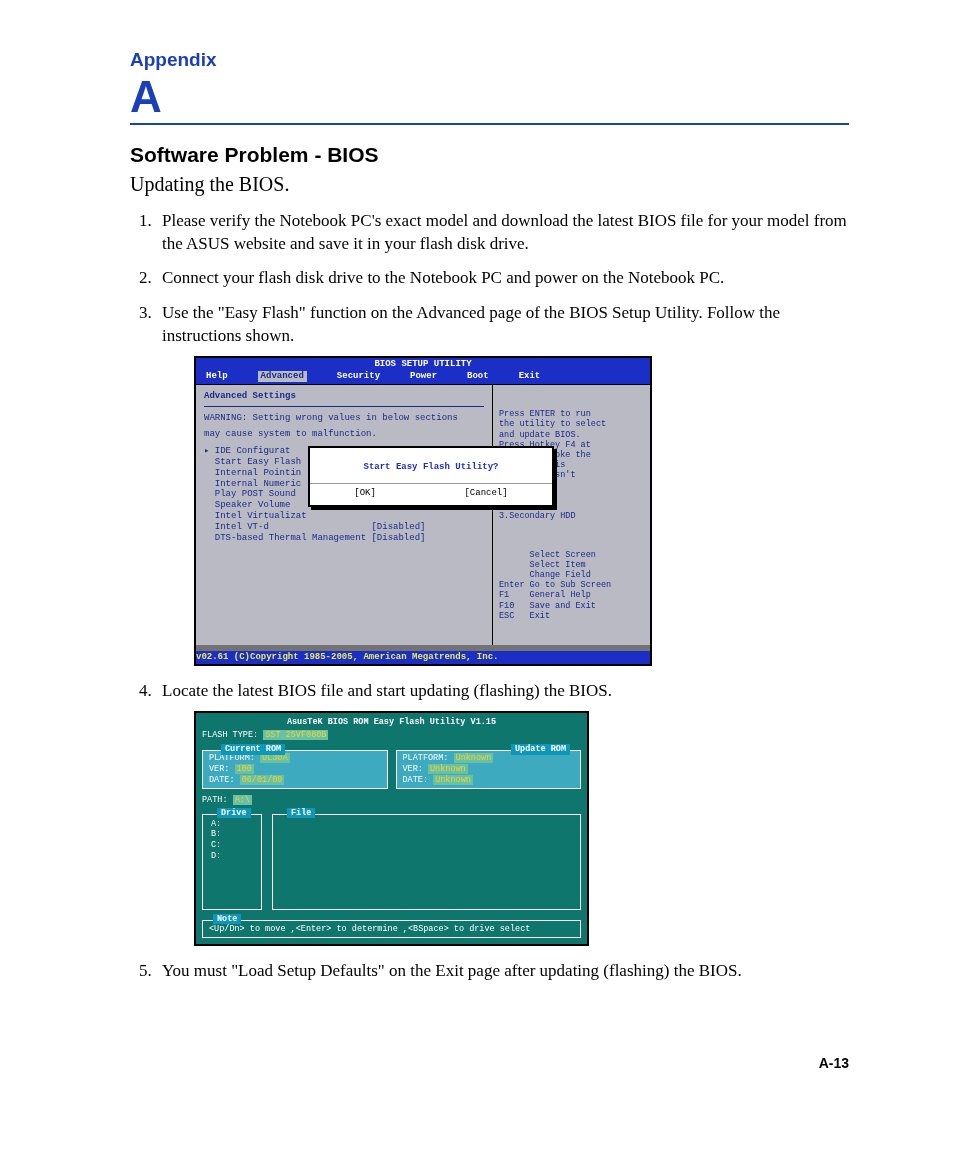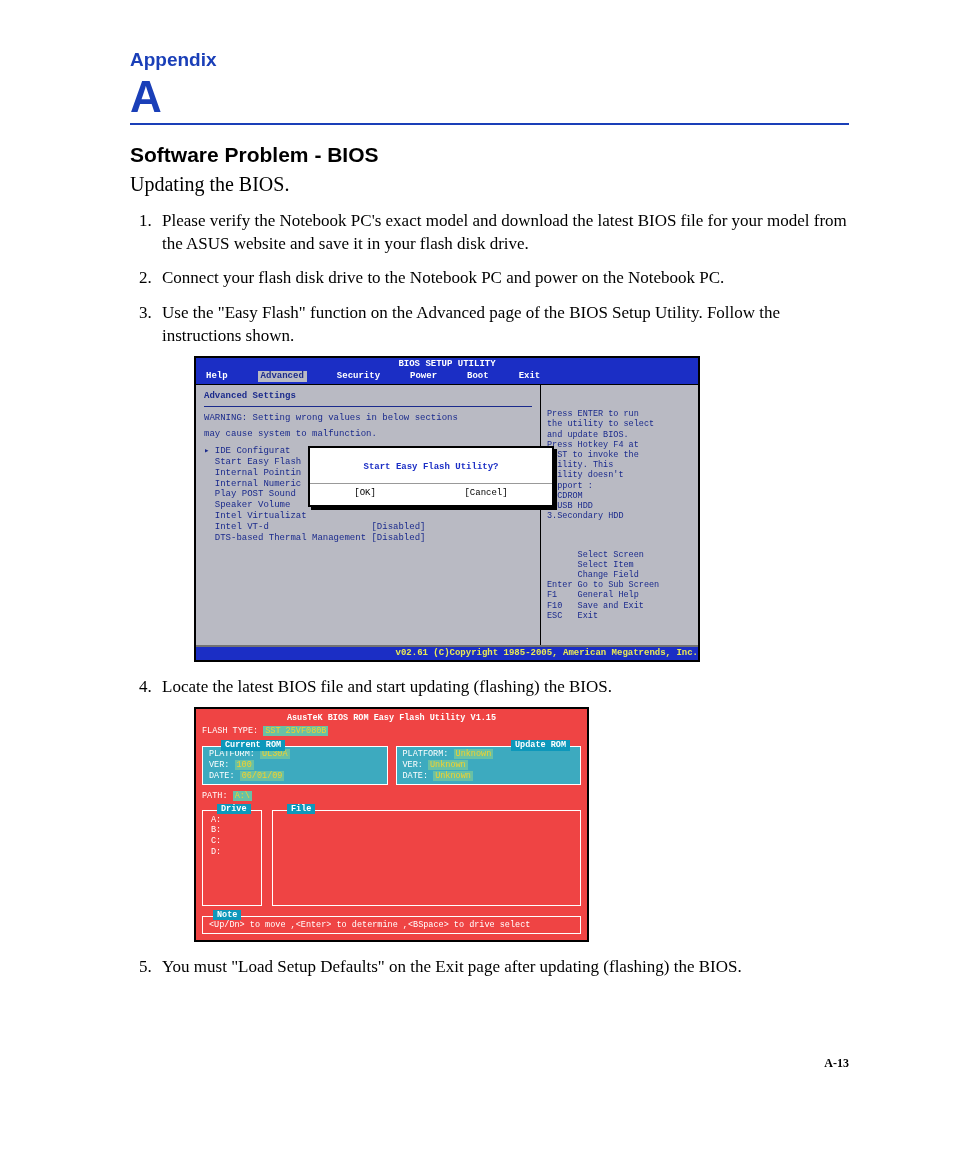--- a/index.html
+++ b/index.html
@@ -57,21 +57,21 @@
     line-height: 1.35;
   }
   ol.instructions > li {
     margin-bottom: 12px;
     padding-left: 6px;
   }
 
   
   .bios-fig {
     margin: 8px 0 14px 32px;
-    width: 506px;
+    width: 458px;
     font-family: "Courier New", monospace;
     font-size: 9px;
     line-height: 1.2;
     border: 2px solid #000;
     background: #1b2ec5;
     position: relative;
   }
   .bios-title {
     background: #1b2ec5;
     color: #fff;
@@ -112,24 +112,24 @@
     border-left: 1px solid #000;
     color: #1a2a8c;
     padding: 4px 6px;
     white-space: pre-wrap;
     font-size: 8.5px;
   }
   .bios-right .helpkeys { margin-top:8px; }
   .bios-footer {
     background: #1b2ec5;
     color: #eaea55;
-    text-align: right;
+    text-align: left;
     font-weight: bold;
     padding: 1px 0;
-    border-top: 2px solid #737373;
+    border-top: 6px solid #737373;
   }
   .bios-dialog {
     position: absolute;
     left: 112px;
     top: 88px;
     width: 246px;
     background: #fff;
     border: 2px solid #000;
     box-shadow: 3px 3px 0 #000;
     text-align: center;
@@ -146,21 +146,21 @@
     font-weight: normal;
   }
 
   
   .flash-fig {
     margin: 8px 0 14px 32px;
     width: 395px;
     font-family: "Courier New", monospace;
     font-size: 8.5px;
     line-height: 1.25;
-    background: #ef4444;
+    background: #0f766e;
     border: 2px solid #000;
     color: #fff;
     padding: 4px 6px 6px 6px;
   }
   .flash-title { text-align:center; font-weight:bold; }
   .flash-row { margin-top:2px; }
   .hl { background:#69c1a5; color:#f3d12c; padding:0 2px; }
   .roms { display:flex; gap:8px; margin-top:4px; }
   .rombox {
     border: 1px solid #fff;
@@ -191,23 +191,23 @@
   }
   .notebox .legend {
     position:absolute; top:-7px; left:10px;
     background:#0d98bb; padding:0 4px; font-weight:bold;
   }
 
   .page-number {
     position: absolute;
     right: 105px;
     bottom: 78px;
-    font-family: Liberation Serif, serif;
-    font-weight: bold;
-    font-size: 12px;
+    font-family: Liberation Sans, sans-serif;
+    font-weight: bold;
+    font-size: 14px;
   }
 </style>
 </head>
 <body>
 
 <div class="page">
   <div class="header-line">
     <span class="header-appendix">Appendix</span>
     <span class="header-letter">A</span>
   </div>

